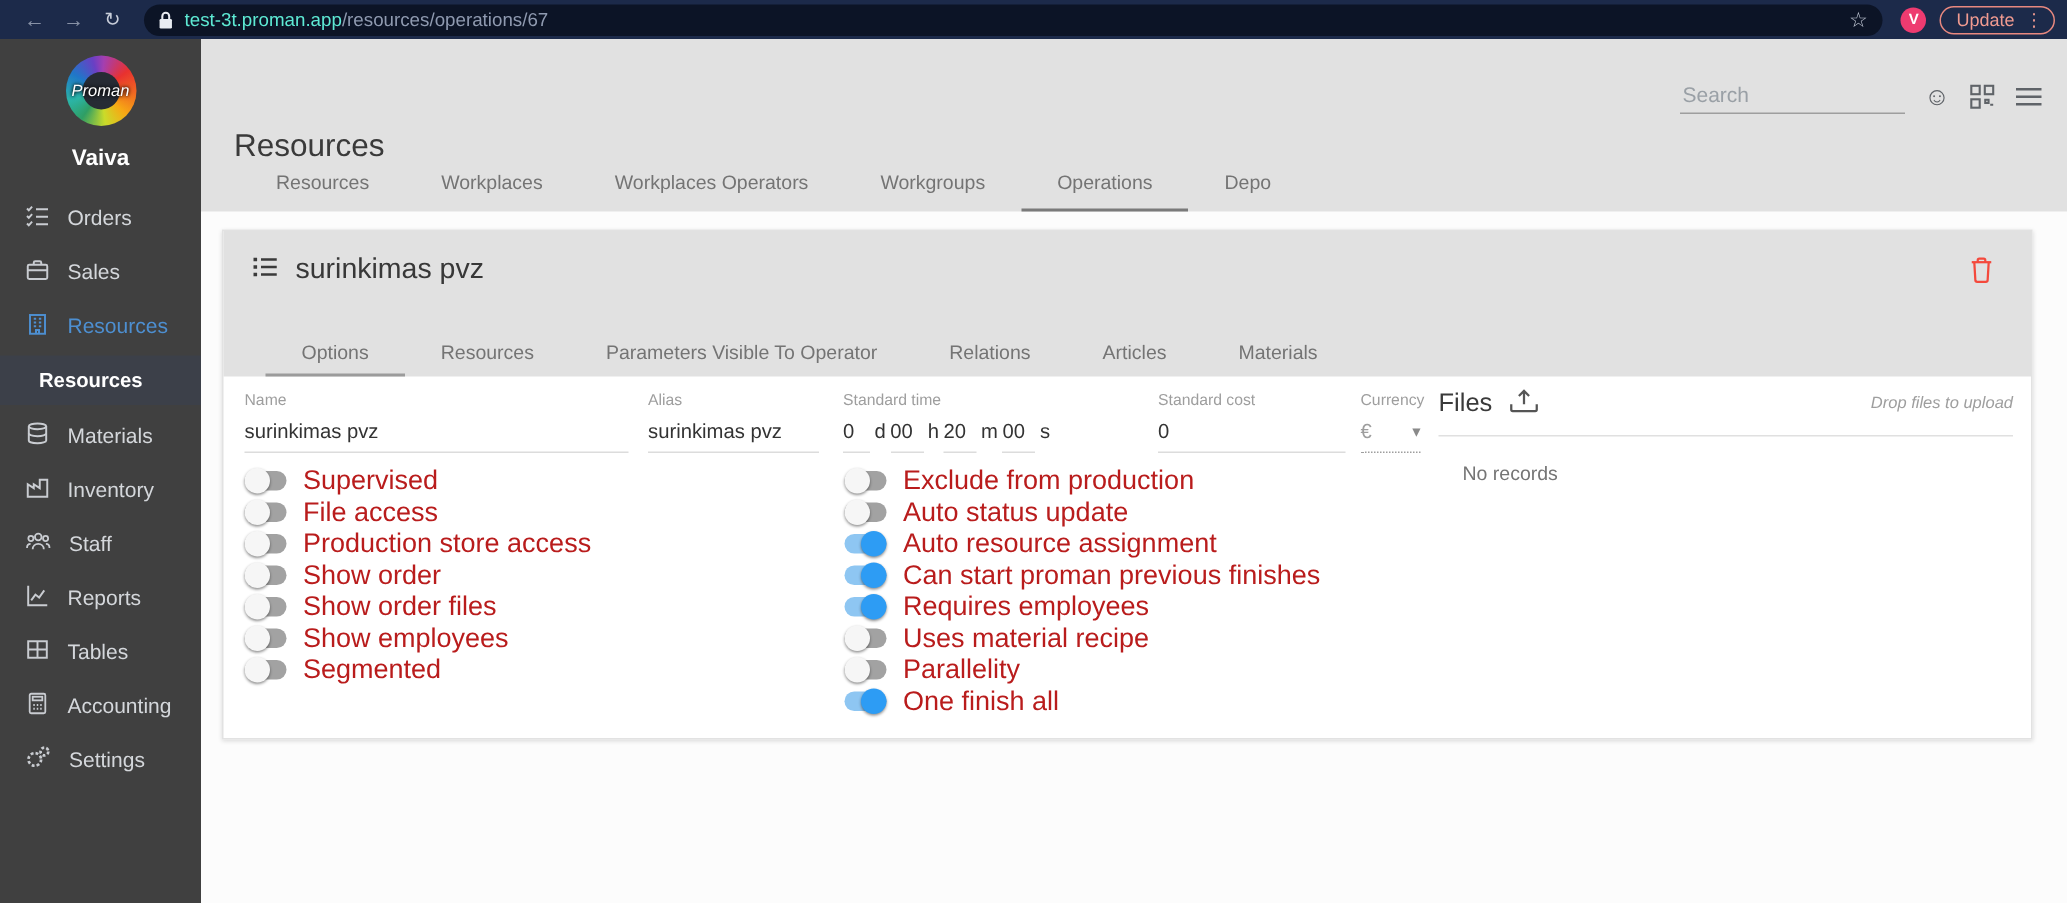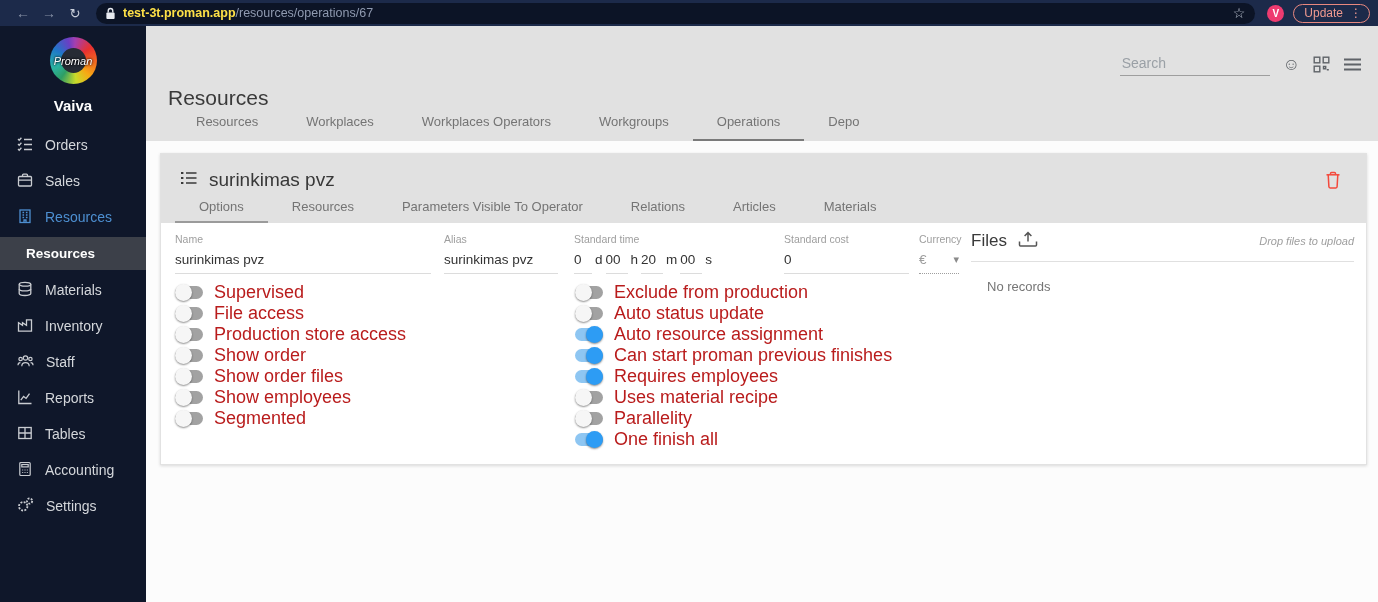--- a/index.html
+++ b/index.html
@@ -16,21 +16,21 @@
   .url-text .path { color:#8f9ab0; }
   .star { margin-left:auto; color:#bcc3d0; font-size:14px; cursor:pointer; }
   .avatar { width:17px; height:17px; border-radius:50%; background:#ee3b70; color:#fff; font-size:10px; font-weight:bold; display:flex; align-items:center; justify-content:center; margin:0 9px 0 2px; flex-shrink:0; cursor:pointer; }
   .update-btn { height:19px; border:1.5px solid #e8887f; border-radius:10px; color:#ef9a90; font-size:12px; display:flex; align-items:center; gap:7px; padding:0 7px 0 10px; cursor:pointer; flex-shrink:0; }
   .update-btn .dots { font-size:12px; }
 
   
   .app { display:flex; height:576px; }
 
   
-  .sidebar { width:146px; background:#0f172a; color:#d4d7db; flex-shrink:0; overflow:hidden; }
+  .sidebar { width:134px; background:#404040; color:#d4d7db; flex-shrink:0; overflow:hidden; }
   .logo-wrap { display:flex; justify-content:center; padding-top:11px; }
   .logo { width:47px; height:47px; border-radius:50%; position:relative;
           background:conic-gradient(from 215deg,#2f9e64,#2bb5a8 38deg,#1f77c8 86deg,#6a3fc4 130deg,#a43fb0 150deg,#e8312f 198deg,#f06a21 240deg,#f7a814 278deg,#cadb2a 318deg,#2f9e64 360deg); }
   .logo::after { content:""; position:absolute; inset:11px; background:#262b34; border-radius:50%; }
   .logo-text { position:absolute; inset:0; display:flex; align-items:center; justify-content:center; font-style:italic; font-size:11px; color:#fff; z-index:2; text-shadow:0 0 3px rgba(0,0,0,.85),0 0 2px rgba(0,0,0,.9); }
   .user-name { text-align:center; color:#fff; font-size:15px; font-weight:bold; margin-top:13px; }
   .side-nav { margin-top:13px; }
   .side-item { height:36px; display:flex; align-items:center; padding-left:17px; gap:12px; font-size:14px; cursor:pointer; }
   .side-item svg { flex-shrink:0; }
   .side-item.link-active { color:#4d8fd1; }
@@ -50,21 +50,21 @@
   .main-tabs .tab.active { border-bottom-color:#7a7a7a; }
 
   .content { flex:1; background:#fcfcfc; padding:12px 11px 0 14px; }
 
   
   .card { width:1207px; background:#fff; border:1px solid #e2e2e2; box-shadow:0 1px 3px rgba(0,0,0,.14); }
   .card-head { background:#e1e1e1; }
   .card-title-row { display:flex; align-items:center; padding:15px 24px 0 18px; }
   .card-title { font-size:19px; color:#383838; margin-left:11px; }
   .trash-btn { margin-left:auto; cursor:pointer; display:flex; }
-  .card-tabs { display:flex; padding-left:14px; margin-top:0; }
+  .card-tabs { display:flex; padding-left:28px; margin-top:28px; }
   .card-tabs .tab { height:32px; line-height:32px; padding:0 24px; font-size:13px; color:#747474; cursor:pointer; border-bottom:2px solid transparent; }
   .card-tabs .tab.active { border-bottom-color:#9b9b9b; }
 
   .card-body { position:relative; height:241px; }
   .field { position:absolute; top:10px; }
   .field .f-label { display:block; font-size:10.5px; color:#9e9e9e; margin-bottom:7px; }
   .field .f-value { font-size:13.5px; color:#333; padding-bottom:6px; border-bottom:1px solid #dcdcdc; min-height:19px; }
   .f-name  { left:14px;  width:256px; }
   .f-alias { left:283px; width:114px; }
   .f-time  { left:413px; }
@@ -100,21 +100,21 @@
   <span class="nav-ic">←</span>
   <span class="nav-ic">→</span>
   <span class="nav-ic reload">↻</span>
   <div class="url-pill">
     <span class="lock-ic">
       <svg width="11" height="13" viewBox="0 0 12 14">
           <rect x="1.5" y="6" width="9" height="7" rx="1" fill="#e8ebf1"></rect>
           <path d="M3.5 6V4a2.5 2.5 0 015 0v2" stroke="#e8ebf1" stroke-width="1.5" fill="none"></path>
         </svg>
     </span>
-    <span class="url-text"><b style="font-weight:bold;color:#fde047;">test-3t.proman.app</b><span class="path">/resources/operations/67</span></span>
+    <span class="url-text"><b style="font-weight:normal;color:#5eead4;">test-3t.proman.app</b><span class="path">/resources/operations/67</span></span>
     <span class="star">☆</span>
   </div>
   <span class="avatar">V</span>
   <span class="update-btn">
     <span>Update</span>
     <span class="dots">⋮</span>
   </span>
 </div>
 
 <div class="app">

